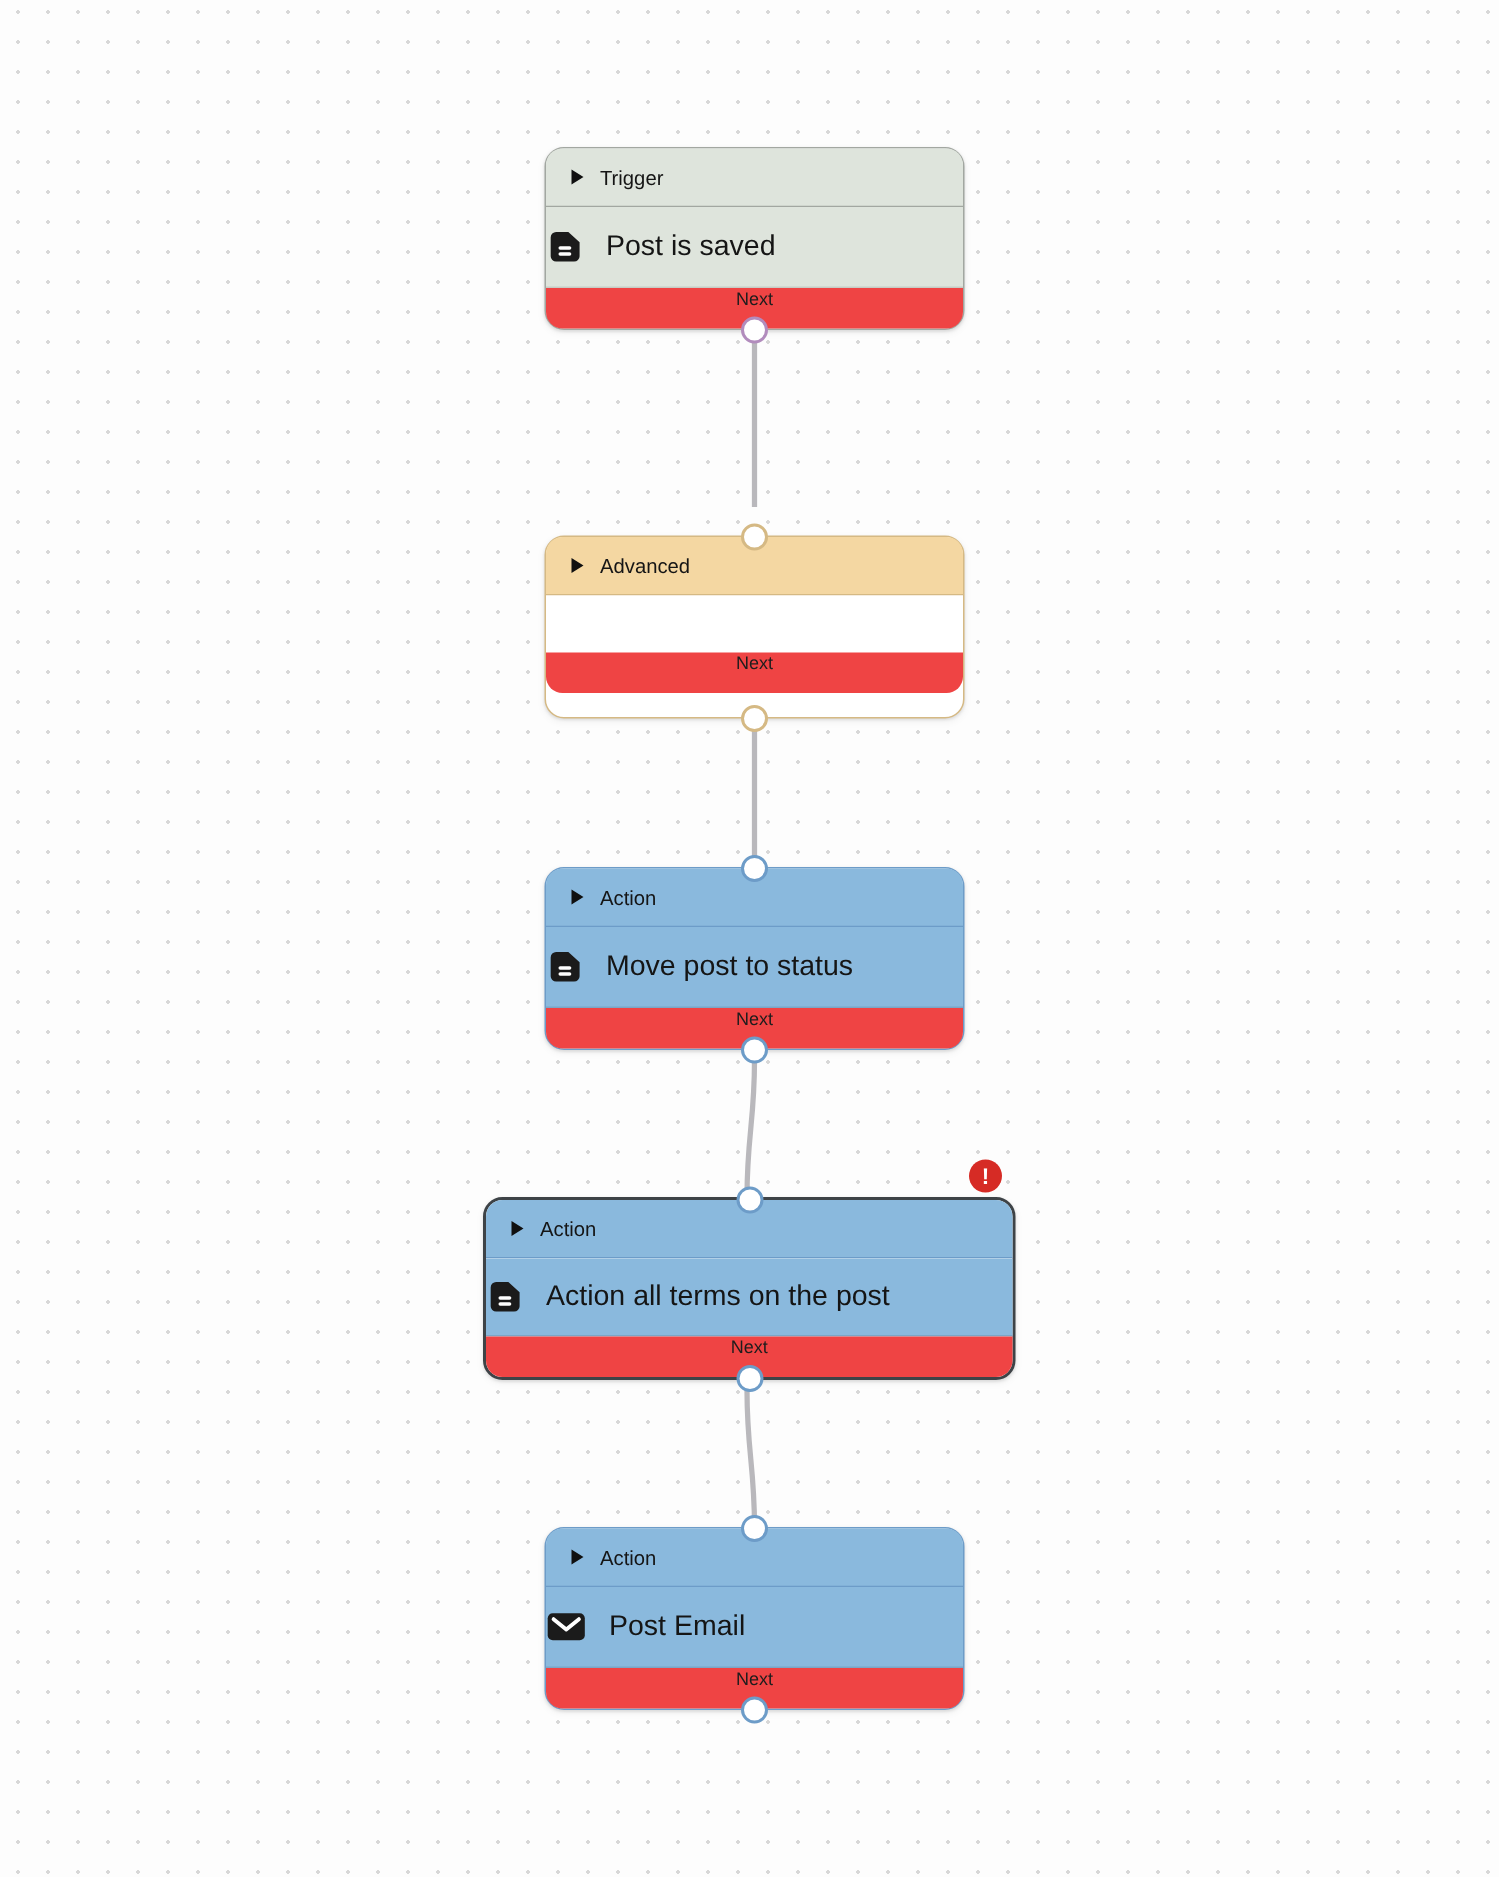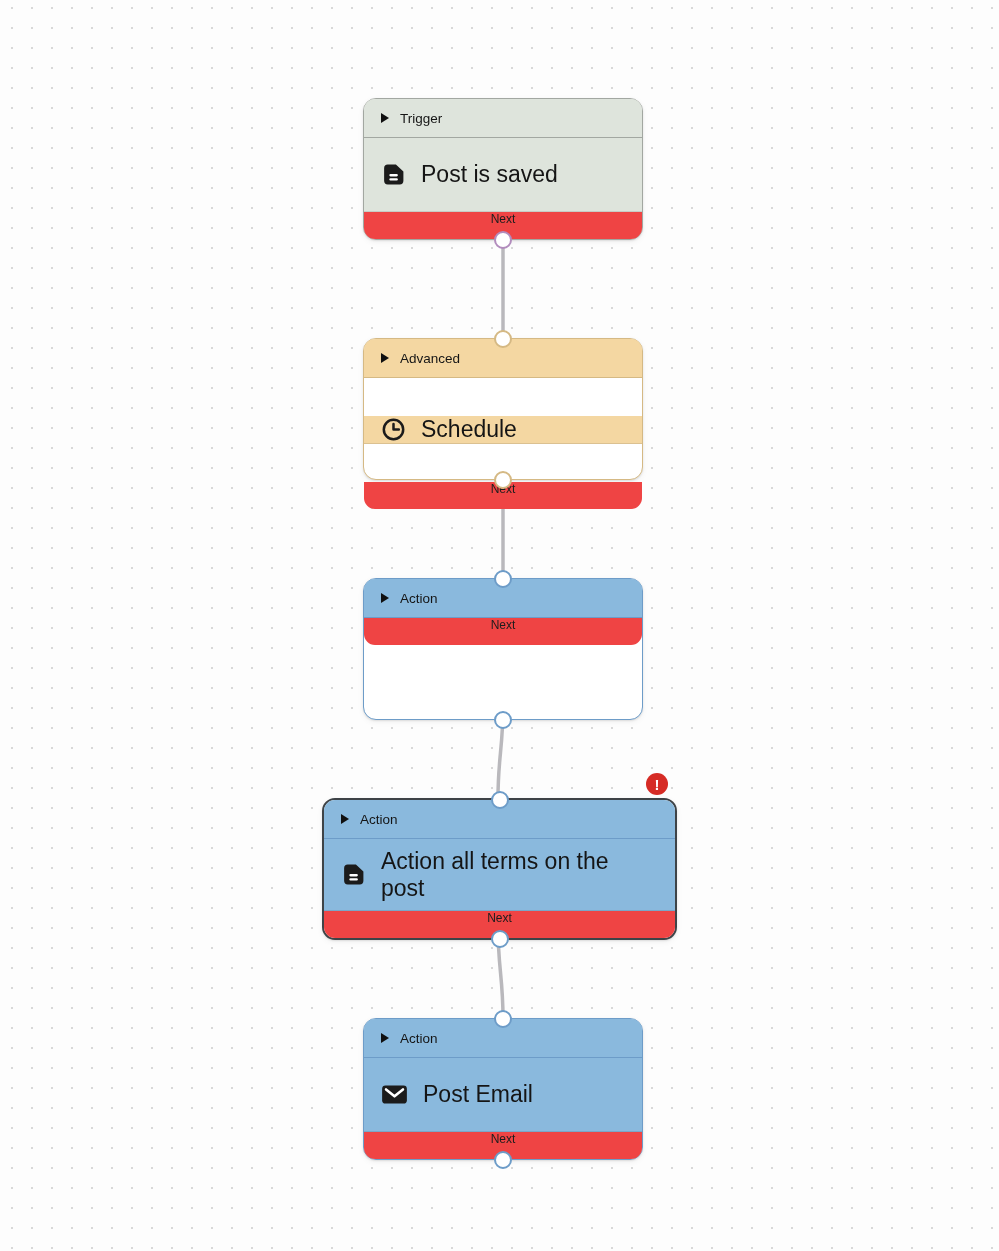--- a/index.html
+++ b/index.html
@@ -7,39 +7,39 @@
     width:999px;height:1251px;position:relative;overflow:hidden;
     font-family:"Liberation Sans", sans-serif;color:#151515;
     background-color:#fdfdfd;
     background-image:radial-gradient(circle, #d8d8d8 1.2px, rgba(216,216,216,0) 1.4px);
     background-size:20px 20px;background-position:2px 18px;
   }
   svg.edges{position:absolute;left:0;top:0;z-index:1;}
   svg.edges path{stroke:#b9b8bc;stroke-width:3.5;fill:none;}
 
   .node{
-    position:absolute;height:142px;box-sizing:border-box;z-index:2;
+    position:absolute;height:122px;box-sizing:border-box;z-index:2;
     background:#fff;border:1.5px solid var(--border);border-radius:13px;
     display:flex;flex-direction:column;
     box-shadow:0 1px 2px rgba(0,0,0,.10), 0 2px 6px rgba(0,0,0,.05);
   }
   .node.selected{border:2px solid #3e4347;}
   .theme-trigger {--bg:#dee4dc; --border:#a2a7a1; --handle:#b28cbd;}
   .theme-advanced{--bg:#f4d7a2; --border:#d5b984; --handle:#d5b984;}
   .theme-action  {--bg:#8ab9dd; --border:#6d9cc8; --handle:#6d9cc8;}
 
   .node-header{
     flex:0 0 38px;background:var(--bg);border-bottom:1px solid var(--border);
     border-radius:11px 11px 0 0;display:flex;align-items:center;gap:11px;padding:0 17px;
     font-size:13.5px;
   }
   .tri{width:0;height:0;border-left:8px solid #101010;border-top:5px solid transparent;border-bottom:5px solid transparent;flex:0 0 auto;}
   .node-body{
-    flex:1;background:var(--bg);display:flex;align-items:center;gap:15px;padding:0 17px;
-    border-bottom:1px solid rgba(0,0,0,.10);font-size:23px;
+    flex:1;background:var(--bg);display:flex;align-items:center;gap:15px;padding:0 0;
+    border-bottom:1px solid rgba(0,0,0,.10);font-size:19px;
   }
   .node-body .icon{flex:0 0 auto;display:flex;align-items:center;}
   .node-footer{
     flex:0 0 27px;background:#ef4444;border-radius:0 0 11px 11px;
     display:flex;align-items:flex-start;justify-content:center;font-size:12px;color:#1d1d1d;
   }
   .handle{
     position:absolute;width:14px;height:14px;background:#fff;
     border:2px solid var(--handle);border-radius:50%;
     left:50%;margin-left:-9px;z-index:3;
@@ -76,45 +76,46 @@
         </svg>
     </span>
     <span>Post is saved</span>
   </div>
   <div class="node-footer">
     <span>Next</span>
   </div>
   <span class="handle handle-bottom"></span>
 </div>
 
-<div class="node theme-advanced" style="left:363px;top:338px;width:280px;gap:38px;">
+<div class="node theme-advanced" style="left:363px;top:357px;width:280px;gap:38px;">
   <div class="node-header">
     <span class="tri"></span>
     <span>Advanced</span>
-  </div>
-  <div class="node-body">
-    <span class="icon">
-      <svg width="25" height="25" viewBox="0 0 24 24" fill="none">
-          <circle cx="12" cy="12" r="9.3" stroke="#1b1b1b" stroke-width="2.4"></circle>
-          <path d="M12 6.8V12h5.1" stroke="#1b1b1b" stroke-width="2.4" stroke-linecap="round" stroke-linejoin="round"></path>
-        </svg>
-    </span>
-    <span>Schedule</span>
   </div>
   <div class="node-footer">
     <span>Next</span>
   </div>
   <span class="handle handle-top"></span>
   <span class="handle handle-bottom"></span>
 </div>
 
 <div class="node theme-action" style="left:363px;top:578px;width:280px;">
   <div class="node-header">
     <span class="tri"></span>
     <span>Action</span>
+  </div>
+  <div class="node-body">
+    <span class="icon">
+      <svg width="25" height="25" viewBox="0 0 24 24">
+          <path fill="#1b1b1b" d="M6.5 2.5h7.8l7.2 6.6V18a3.5 3.5 0 0 1-3.5 3.5H6.5A3.5 3.5 0 0 1 3 18V6a3.5 3.5 0 0 1 3.5-3.5z"></path>
+          <rect x="8" y="11.6" width="8.2" height="2.3" rx="1.1" fill="#fff"></rect>
+          <rect x="8" y="15.5" width="8.2" height="2.3" rx="1.1" fill="#fff"></rect>
+        </svg>
+    </span>
+    <span>Move post to status</span>
   </div>
   <div class="node-footer">
     <span>Next</span>
   </div>
   <span class="handle handle-top"></span>
   <span class="handle handle-bottom"></span>
 </div>
 
 <div class="node theme-action selected" style="left:322px;top:798px;width:355px;">
   <div class="error-badge">!</div>

